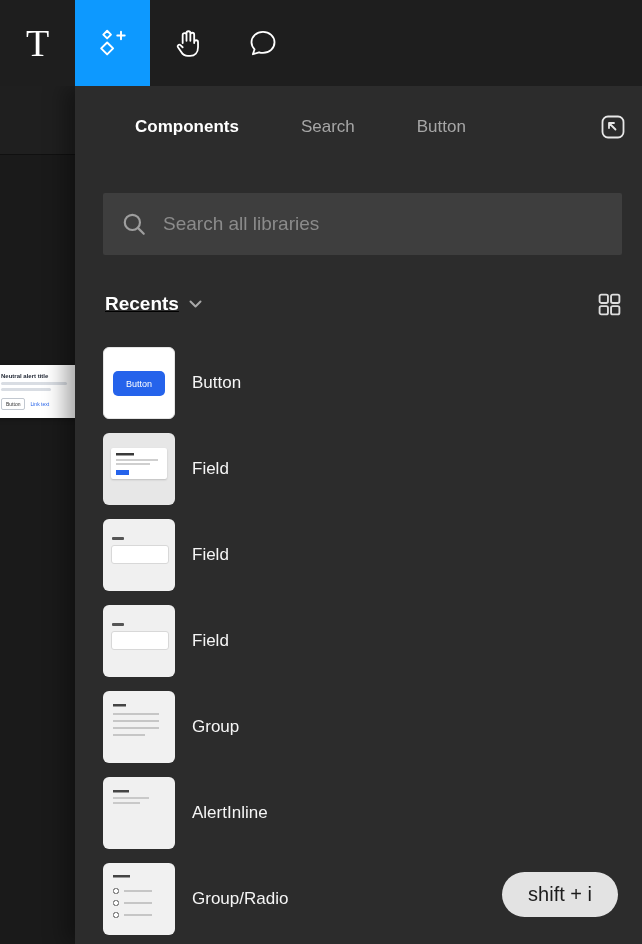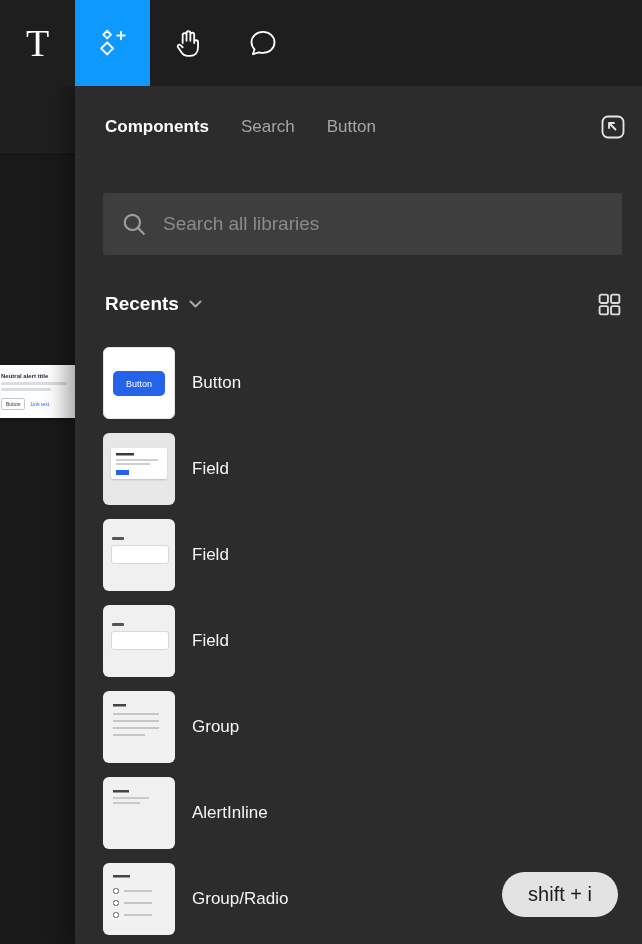--- a/index.html
+++ b/index.html
@@ -51,42 +51,42 @@
   .panel {
     position:absolute; top:86px; left:75px; right:0; bottom:0;
     background:#2c2c2c; z-index:4;
     box-shadow:-10px 0 20px rgba(0,0,0,.35);
   }
 
   .tabs-row {
     position:absolute; top:24px; left:30px; right:12px;
     display:flex; align-items:center; gap:32px; height:34px;
   }
-  .tab { font-size:17px; color:#a6a6a6; cursor:pointer; white-space:nowrap; }
+  .tab { font-size:17px; color:#a6a6a6; cursor:pointer; white-space:nowrap;margin-left:30px; }
   .tab.active { color:#ffffff; font-weight:700; }
   .open-panel-btn {
     margin-left:auto; width:34px; height:34px;
     display:flex; align-items:center; justify-content:center; cursor:pointer;
   }
 
   .search-bar {
     position:absolute; top:107px; left:28px; right:20px; height:62px;
     background:#3e3e3e; border-radius:2px;
     display:flex; align-items:center; padding:0 18px;
   }
   .search-input {
     flex:1; margin-left:16px; background:transparent; border:none; outline:none;
     font-family:"Liberation Sans", sans-serif;
     font-size:19px; color:#e0e0e0;
   }
   .search-input::placeholder { color:#8b8b8b; }
 
   .recents-row {
     position:absolute; top:205px; left:30px; right:20px; height:26px;
-    display:flex; align-items:center;
+    display:flex; align-items:center;text-decoration:underline;
   }
   .recents-toggle { display:flex; align-items:center; gap:10px; cursor:pointer; }
   .recents-title { font-size:19px; font-weight:700; color:#ffffff; }
   .grid-view-btn { margin-left:auto; cursor:pointer; display:flex; }
 
   .components-list {
     position:absolute; top:261px; left:28px; right:20px;
     display:flex; flex-direction:column; gap:14px;
   }
   .item { display:flex; align-items:center; gap:17px; height:72px; cursor:pointer; }

